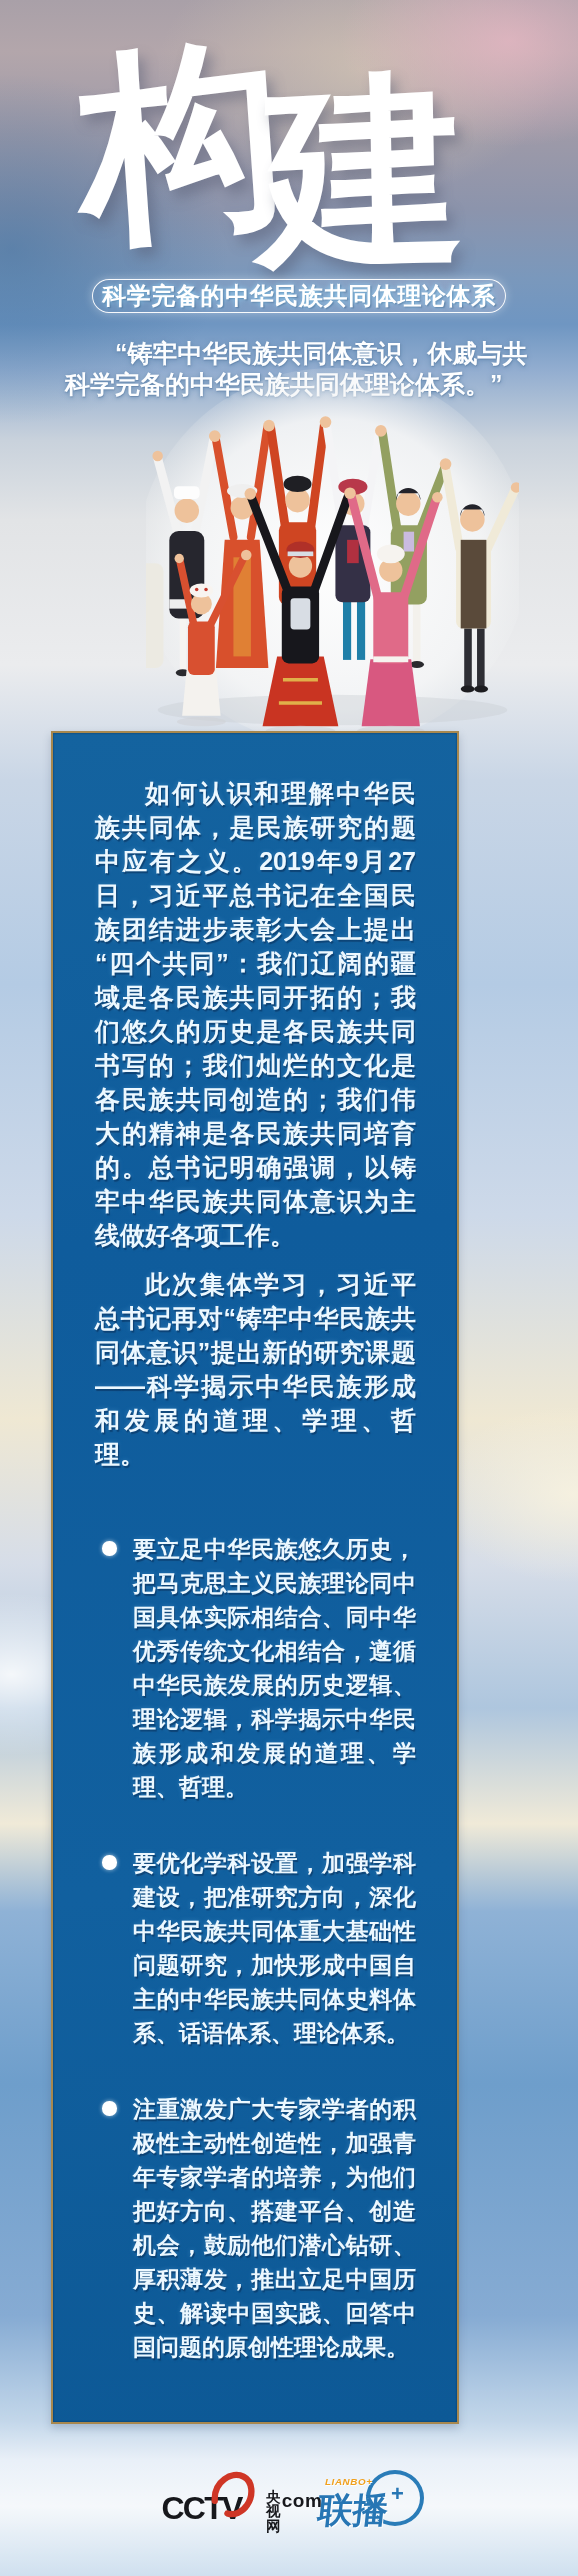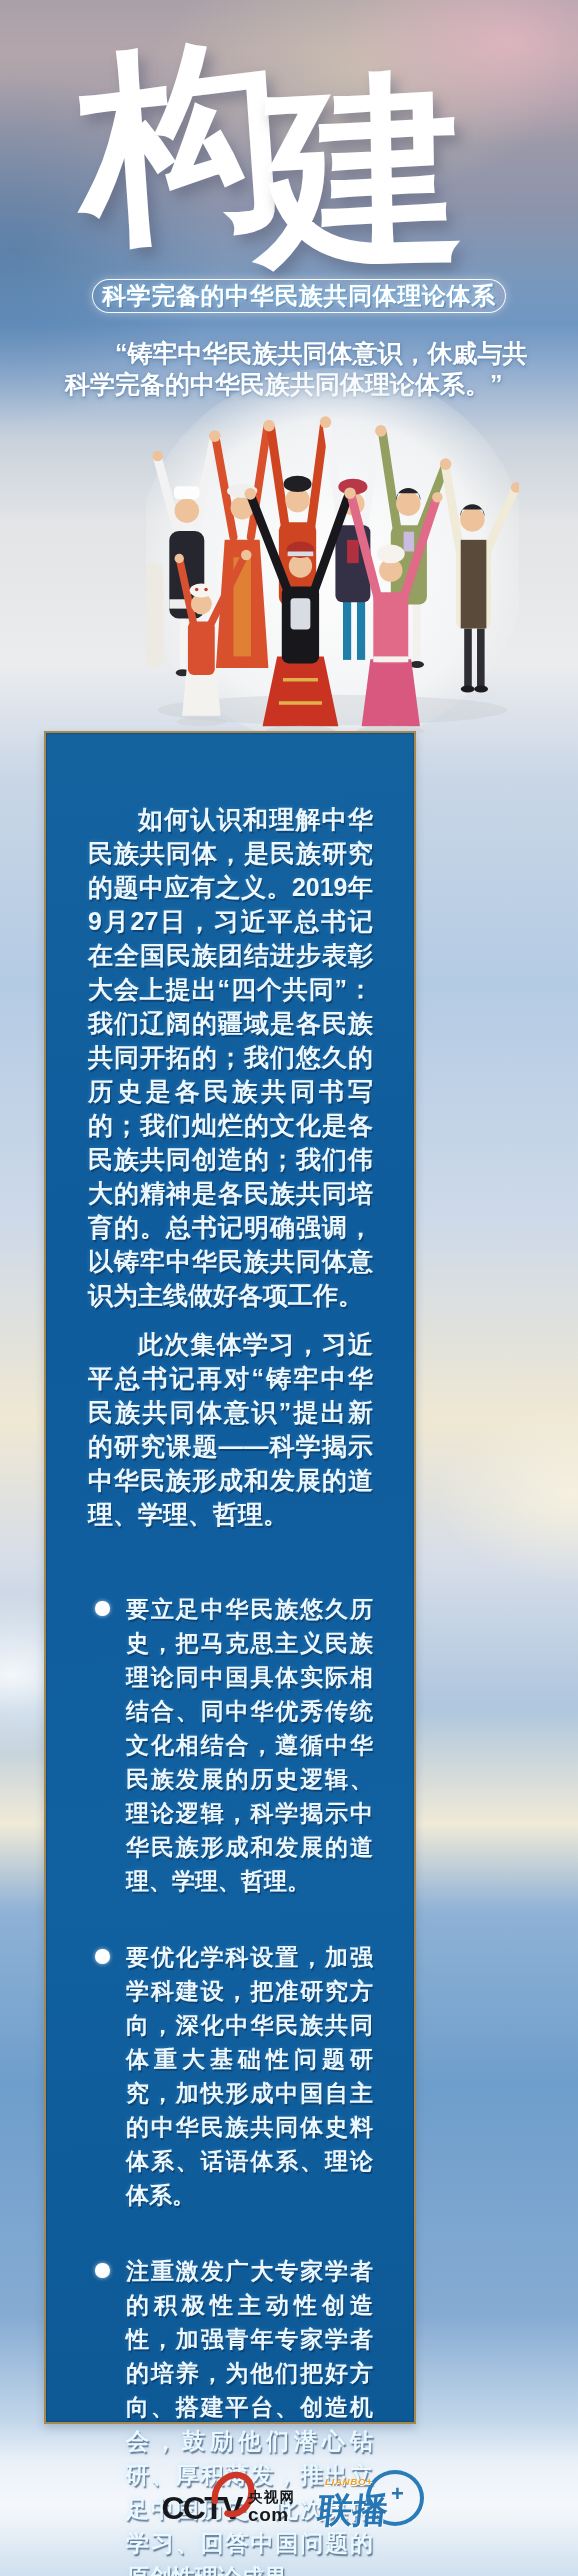--- a/index.html
+++ b/index.html
@@ -39,25 +39,25 @@
   .quote{
     position:absolute;left:65px;top:338px;width:463px;
     font-size:25px;font-weight:bold;color:#fdfeff;line-height:31px;
     text-shadow:0 1.2px 5.8px rgba(95,135,175,.9),0.6px 1.2px 1.2px rgba(70,100,140,.5);
   }
   .quote .q1{padding-left:50px;}
   
   .photo{position:absolute;left:146px;top:364px;width:373px;height:375px;}
   
   .card{
-    position:absolute;left:44px;top:731px;width:372px;height:1693px;box-sizing:border-box;
+    position:absolute;left:51px;top:731px;width:408px;height:1693px;box-sizing:border-box;
     background:linear-gradient(176deg,#14639f 0%,#0f5c9c 30%,#11609f 68%,#0d5996 100%);
     border:2.3px solid #a8884e;
     box-shadow:inset 0 0 0 1.2px rgba(0,30,60,.18), 0 3.5px 8px rgba(60,80,110,.25);
-    padding:69px 41px 0 42px;
+    padding:43px 41px 0 42px;
   }
   .card p{
     margin:0 0 15px;font-size:25px;font-weight:bold;line-height:34px;
     color:#ecf8ff;text-align:justify;text-indent:2em;
     text-shadow:1.2px 1.7px 1.2px rgba(0,35,75,.55),0 0 5.8px rgba(130,200,255,.28);
   }
   .card ul{list-style:none;margin:61px 0 0;padding:0;}
   .card li{
     position:relative;padding-left:38px;margin-bottom:42px;
     font-size:23px;font-weight:bold;line-height:34px;color:#ecf8ff;text-align:justify;
@@ -68,21 +68,21 @@
     background:#ffffff;box-shadow:0 0 4.6px rgba(255,255,255,.65);
   }
   
   .footer{position:absolute;left:0;top:2454px;width:579px;height:98px;}
   .cctv{position:absolute;left:144px;top:12.7px;width:162px;height:64px;}
   .cctv .word{
     position:absolute;left:17.4px;top:23px;font-size:32px;font-weight:900;
     letter-spacing:-1.7px;color:#17181c;transform:scaleY(.96);
   }
   .cctv .swoosh{position:absolute;left:65px;top:0px;}
-  .cctv .stack{position:absolute;left:104px;top:23px;display:flex;flex-direction:column;line-height:1;}
+  .cctv .stack{position:absolute;left:122px;top:23px;display:flex;flex-direction:row;line-height:1;}
   .cctv .stack .cn{font-size:14.5px;color:#17181c;letter-spacing:1.2px;font-weight:bold;}
   .cctv .stack .com{font-size:19px;color:#17181c;font-weight:800;margin-top:1px;letter-spacing:0.6px;}
   .lianbo{position:absolute;left:317px;top:14px;width:116px;height:69px;}
   .lianbo .ring{
     position:absolute;left:49px;top:2.3px;width:58px;height:56px;
     border:4.6px solid #2a7cb8;border-radius:50%;box-sizing:border-box;
   }
   .lianbo .pinyin{
     position:absolute;left:8px;top:8px;font-size:9.8px;font-weight:900;font-style:italic;
     color:#f0a01e;letter-spacing:0.6px;text-shadow:0.6px 0.6px 0 #fff;
@@ -246,21 +246,21 @@
       <li>
         <span class="dot"></span>
         <span>要立足中华民族悠久历史，把马克思主义民族理论同中国具体实际相结合、同中华优秀传统文化相结合，遵循中华民族发展的历史逻辑、理论逻辑，科学揭示中华民族形成和发展的道理、学理、哲理。</span>
       </li>
       <li>
         <span class="dot"></span>
         <span>要优化学科设置，加强学科建设，把准研究方向，深化中华民族共同体重大基础性问题研究，加快形成中国自主的中华民族共同体史料体系、话语体系、理论体系。</span>
       </li>
       <li>
         <span class="dot"></span>
-        <span>注重激发广大专家学者的积极性主动性创造性，加强青年专家学者的培养，为他们把好方向、搭建平台、创造机会，鼓励他们潜心钻研、厚积薄发，推出立足中国历史、此次集体学习、回答中国问题的原创性理论成果。</span>
+        <span>注重激发广大专家学者的积极性主动性创造性，加强青年专家学者的培养，为他们把好方向、搭建平台、创造机会，鼓励他们潜心钻研、厚积薄发，推出立足中国历史、解读中国实践、回答中国问题的原创性理论成果。</span>
       </li>
     </ul>
   </div>
 
   <div class="footer">
     <div class="cctv">
       <span class="word">CCTV</span>
       <svg class="swoosh" width="46" height="56" viewBox="0 0 80 96">
         <path d="M10,58 C8,24 40,6 60,16 C76,24 78,48 66,66 C58,78 44,84 32,80" fill="none" stroke="#cf3626" stroke-width="11" stroke-linecap="round"></path>
       </svg>

